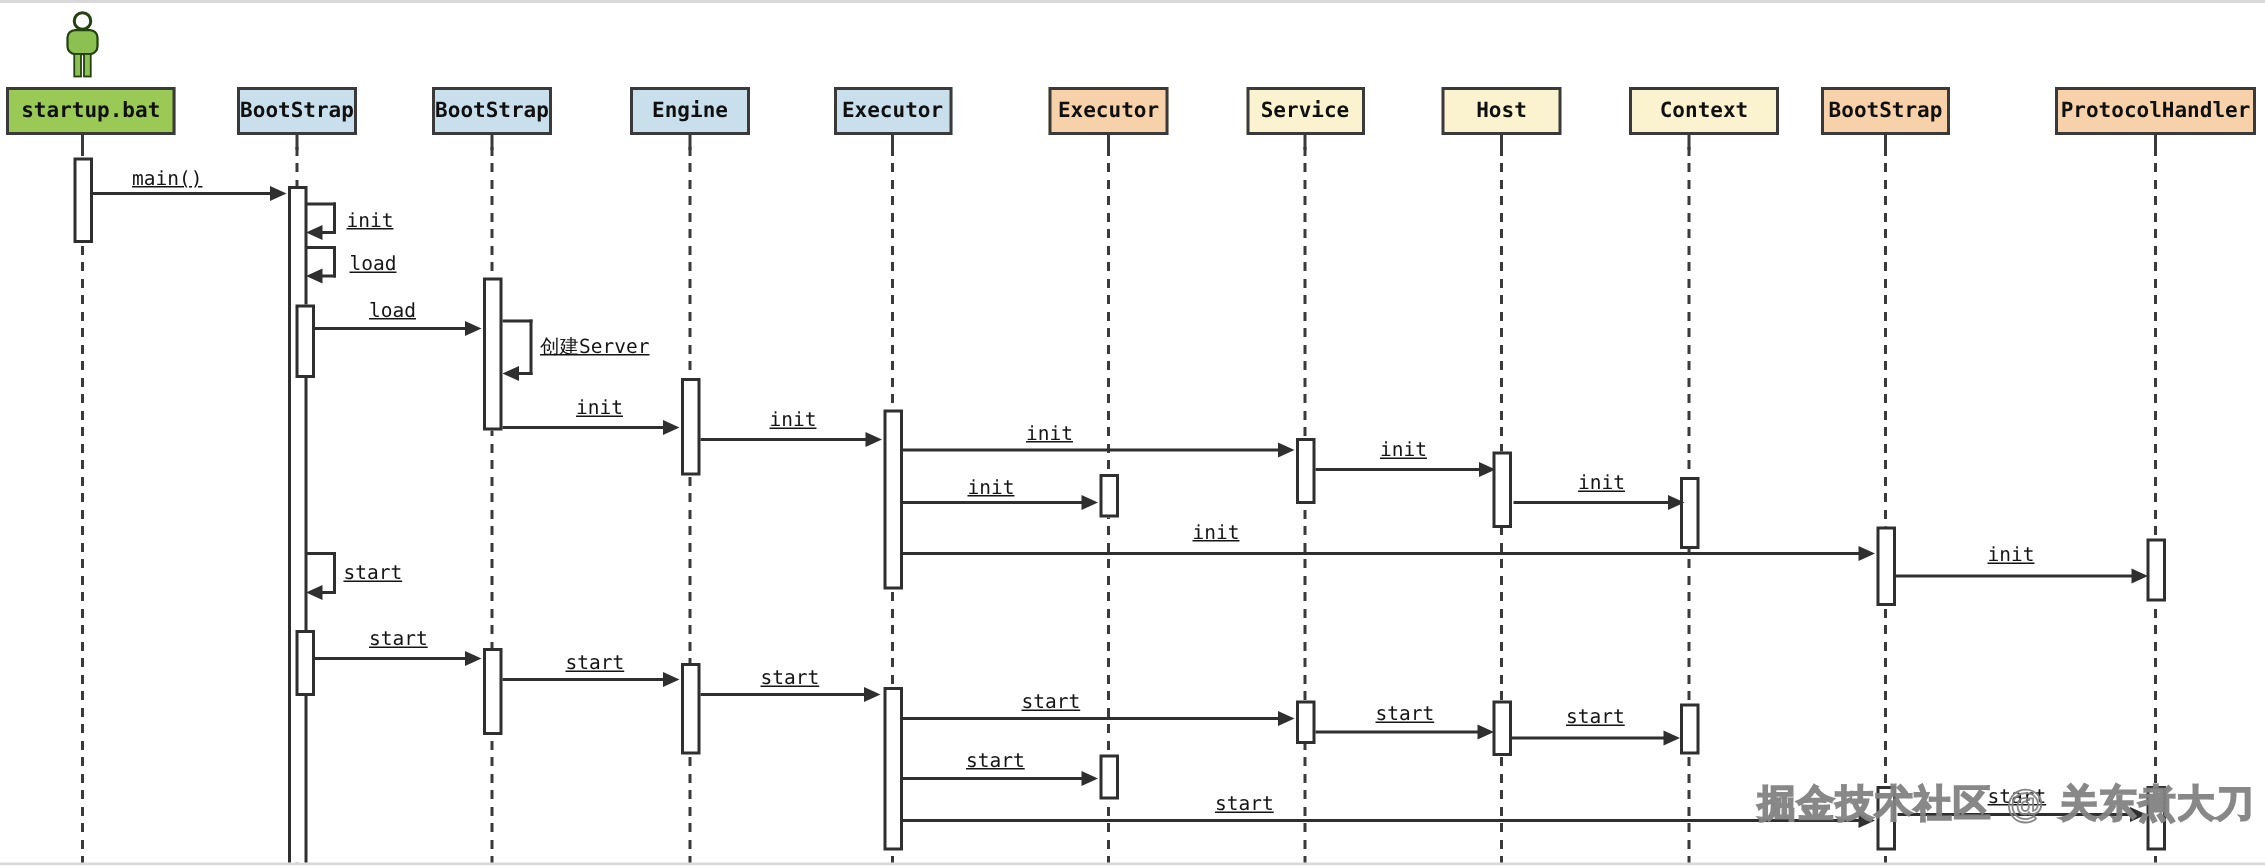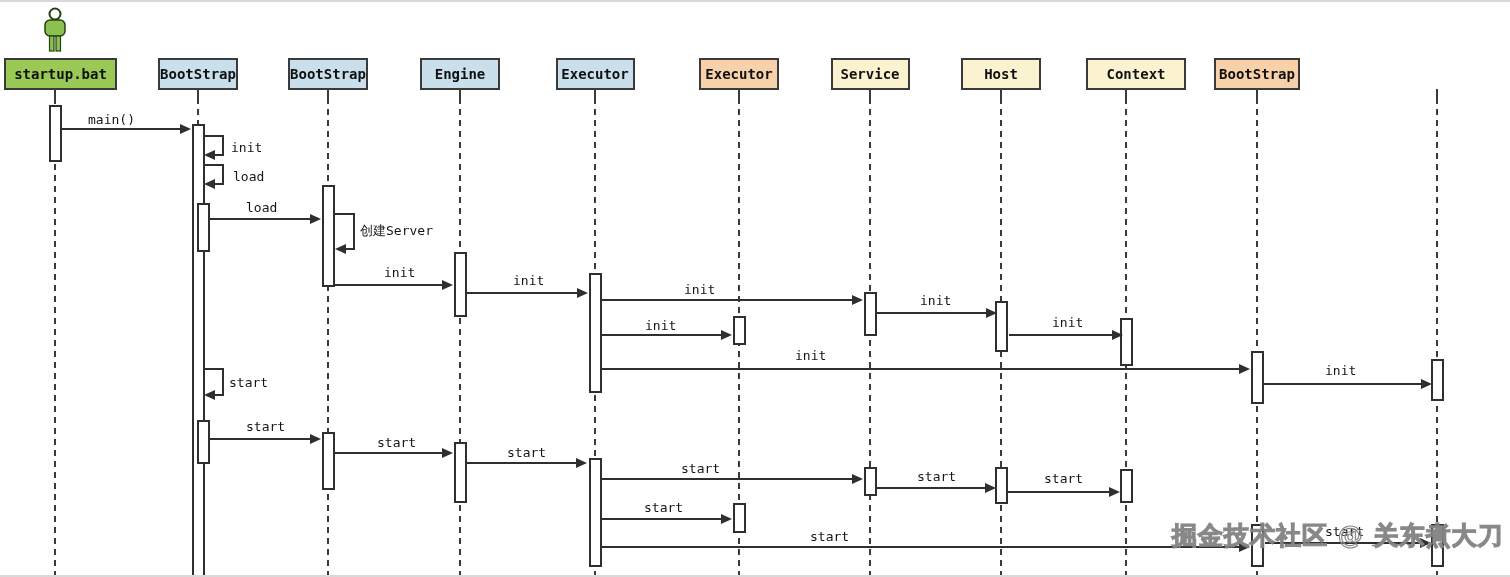--- a/index.html
+++ b/index.html
@@ -17,21 +17,21 @@
         background:repeating-linear-gradient(to bottom,#3a3a3a 0 6px,transparent 6px 11px);}
   .stub{position:absolute;width:2px;background:#3a3a3a;z-index:1;}
   .act{position:absolute;width:13px;box-sizing:border-box;border:2px solid #2f2f2f;background:#ffffff;z-index:10;}
   .mline{position:absolute;height:2px;background:#2f2f2f;z-index:20;}
   .vline{position:absolute;width:2px;background:#2f2f2f;z-index:20;}
   .arrow-r{position:absolute;width:0;height:0;border-top:5px solid transparent;
         border-bottom:5px solid transparent;border-left:11px solid #2f2f2f;z-index:21;}
   .arrow-l{position:absolute;width:0;height:0;border-top:5px solid transparent;
         border-bottom:5px solid transparent;border-right:11px solid #2f2f2f;z-index:21;}
   .msg-label{position:absolute;font:13px "DejaVu Sans Mono",monospace;color:#151515;
-        white-space:pre;z-index:30;}
+        white-space:pre;z-index:30;text-decoration:underline;}
   .actor{position:absolute;z-index:40;}
   .watermark{position:absolute;left:1172px;top:517px;font:bold 25px "DejaVu Sans",sans-serif;
         color:rgba(255,255,255,0.2);-webkit-text-stroke:1.2px rgba(130,130,130,0.95);
         letter-spacing:1px;white-space:nowrap;z-index:60;}
 </style>
 </head>
 <body>
 
 <div class="stage">
   <div class="watermark">掘金技术社区 @ 关东煮大刀</div>
@@ -66,20 +66,21 @@
     <div class="lifeline" style="left: 1000px; top: 96px; height: 481px;"></div>
     <div class="head c-yellow" style="left: 961px; width: 80px;">Host</div>
     <div class="stub" style="left: 1125px; top: 87px; height: 11px;"></div>
     <div class="lifeline" style="left: 1125px; top: 96px; height: 481px;"></div>
     <div class="head c-yellow" style="left: 1086px; width: 100px;">Context</div>
     <div class="stub" style="left: 1256px; top: 87px; height: 11px;"></div>
     <div class="lifeline" style="left: 1256px; top: 96px; height: 481px;"></div>
     <div class="head c-salmon" style="left: 1214px; width: 86px;">BootStrap</div>
     <div class="stub" style="left: 1436px; top: 87px; height: 11px;"></div>
     <div class="lifeline" style="left: 1436px; top: 96px; height: 481px;"></div>
+    <div class="head c-salmon" style="left: 1370px; width: 134px;">ProtocolHandler</div>
     <div class="act" style="left: 48.5px; top: 103px; height: 57px;"></div>
     <div class="act" style="left: 191.5px; top: 122px; height: 455px;"></div>
     <div class="act" style="left: 196.5px; top: 201px; height: 49px;"></div>
     <div class="act" style="left: 196.5px; top: 418px; height: 44px;"></div>
     <div class="act" style="left: 321.5px; top: 183px; height: 102px;"></div>
     <div class="act" style="left: 321.5px; top: 430px; height: 58px;"></div>
     <div class="act" style="left: 453.5px; top: 250px; height: 65px;"></div>
     <div class="act" style="left: 453.5px; top: 440px; height: 61px;"></div>
     <div class="act" style="left: 588.5px; top: 271px; height: 120px;"></div>
     <div class="act" style="left: 588.5px; top: 456px; height: 109px;"></div>

